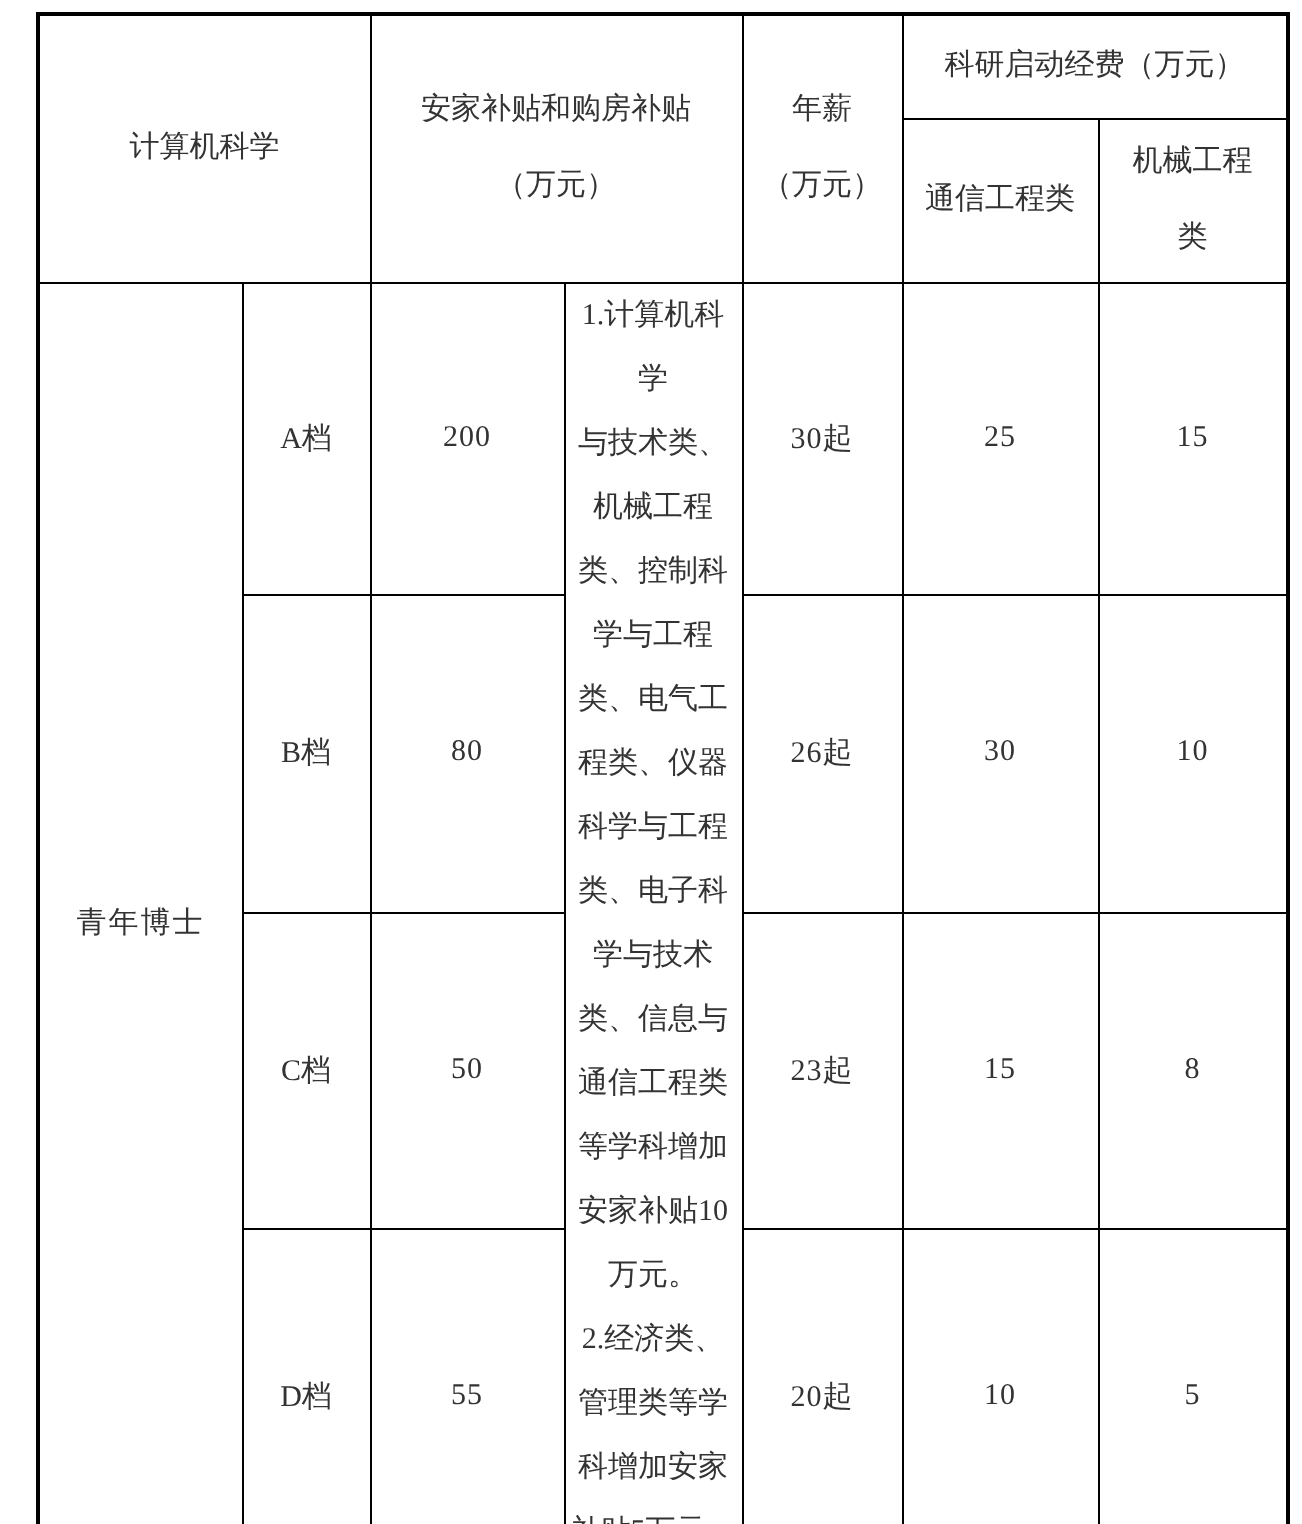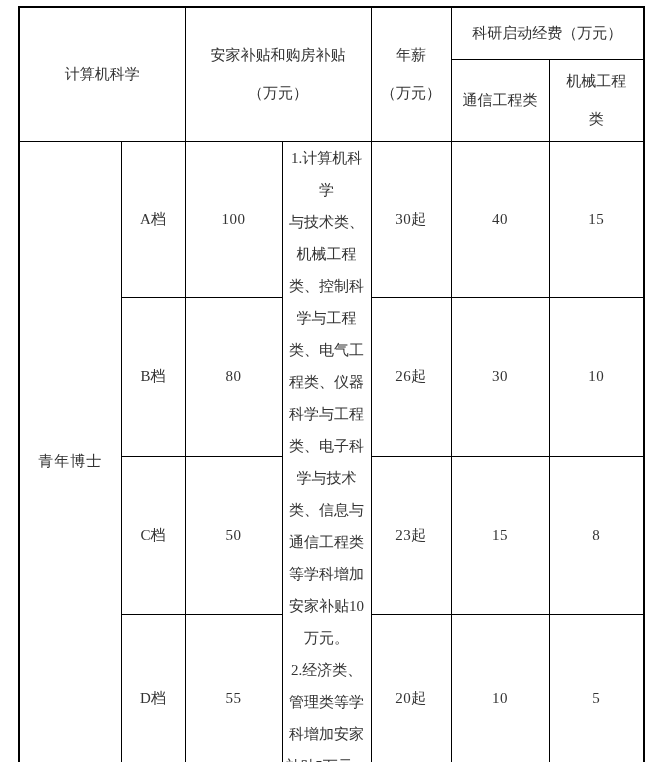--- a/index.html
+++ b/index.html
@@ -97,42 +97,42 @@
 
     <tr class="hrow2">
       <th class="hdr">通信工程类</th>
       <th class="hdr">机械工程
 类</th>
     </tr>
 
     <tr class="rowA">
       <td class="group" rowspan="4">青年博士</td>
       <td class="tier">A档</td>
-      <td class="val">100</td>
+      <td class="val">200</td>
       <td class="note" rowspan="4">1.计算机科学
 与技术类、
 机械工程
 类、控制科
 学与工程
 类、电气工
 程类、仪器
 科学与工程
 类、电子科
 学与技术
 类、信息与
 通信工程类
 等学科增加
 安家补贴10
 万元。
 2.经济类、
 管理类等学
 科增加安家
 补贴5万元。</td>
       <td class="val">30起</td>
-      <td class="val">40</td>
+      <td class="val">25</td>
       <td class="val">15</td>
     </tr>
 
     <tr class="rowB">
       <td class="tier">B档</td>
       <td class="val">80</td>
       <td class="val">26起</td>
       <td class="val">30</td>
       <td class="val">10</td>
     </tr>

